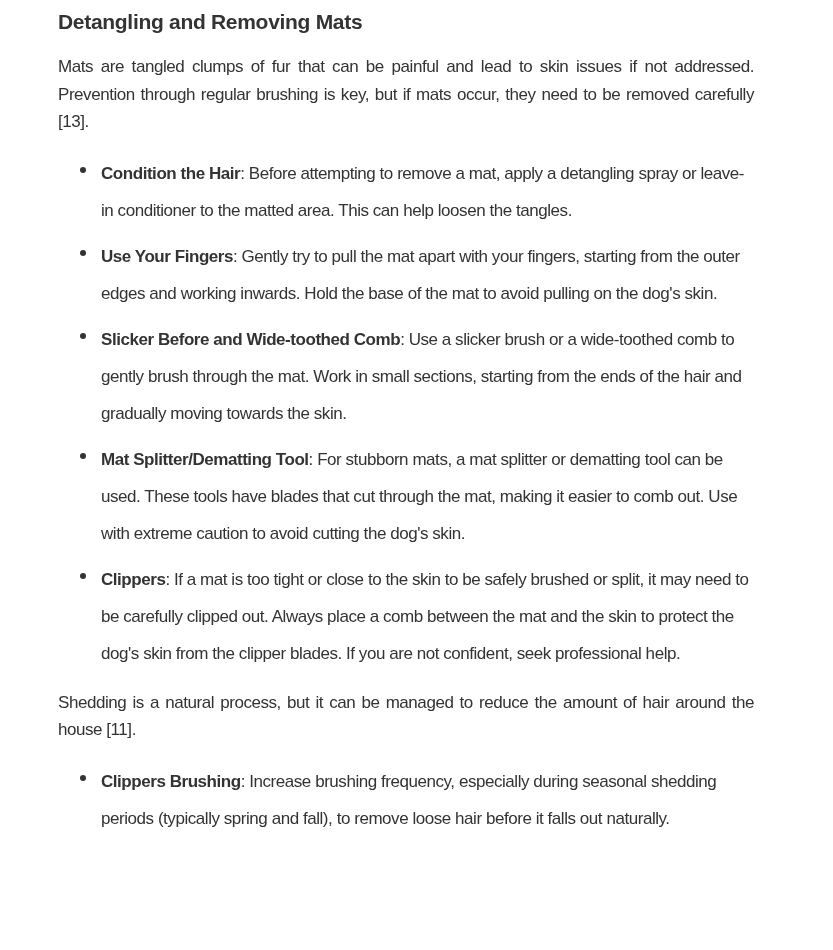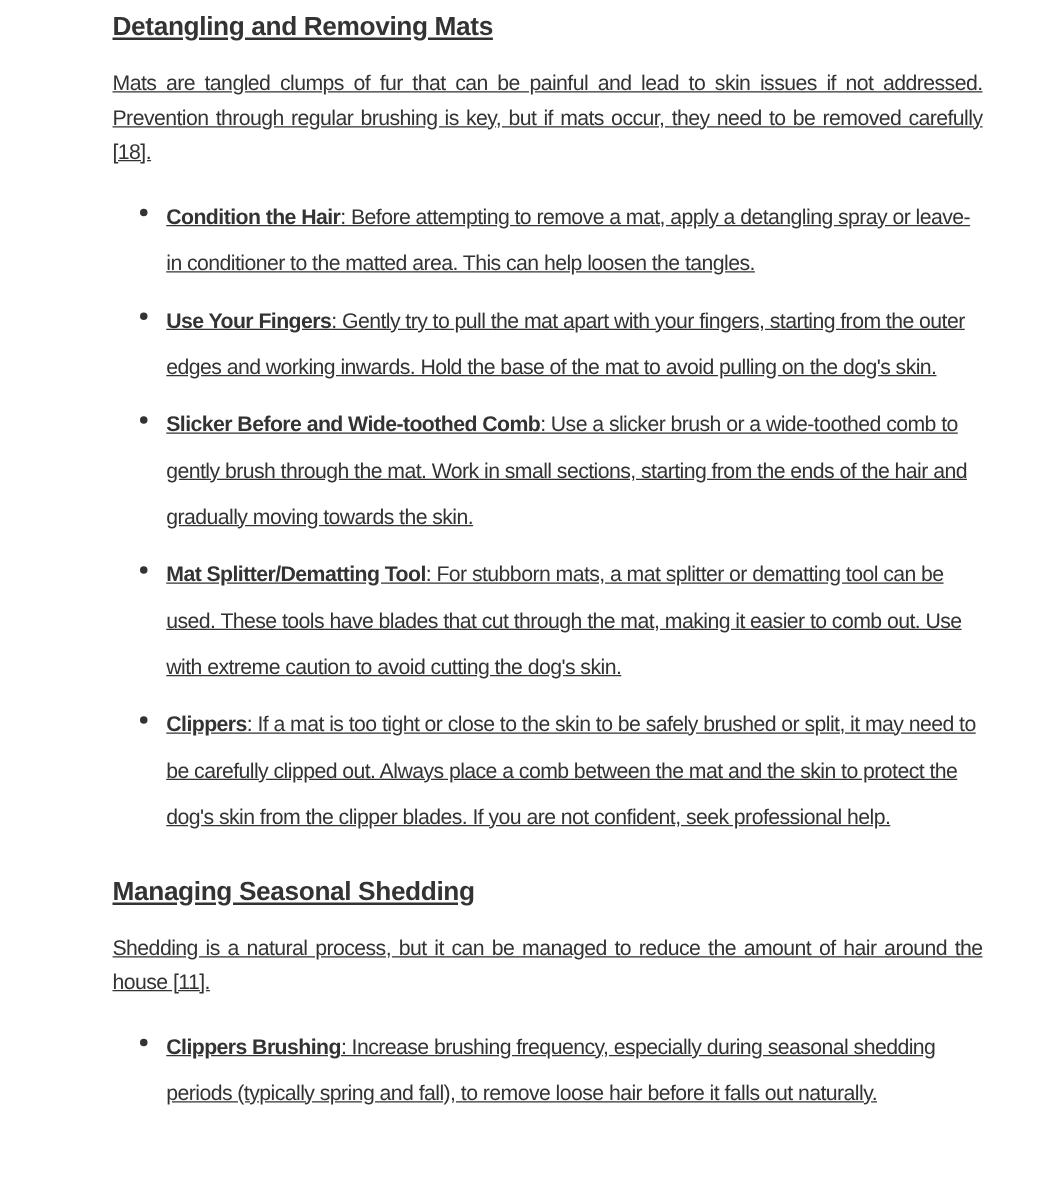--- a/index.html
+++ b/index.html
@@ -9,24 +9,23 @@
     }
     body {
       width: 833px;
       height: 950px;
       overflow: hidden;
       font-family: "Liberation Sans", sans-serif;
       color: #333333;
     }
     .content {
       position: absolute;
-      left: 90px;
+      left: 58px;
       top: 0;
       width: 696px;
-      text-decoration: underline;
     }
     h2 {
       font-size: 21px;
       font-weight: bold;
       margin: 0;
       line-height: 28px;
       letter-spacing: -0.3px;
       color: #333333;
     }
     h2.first { padding-top: 8px; }
@@ -61,21 +60,21 @@
       background: #333333;
     }
     .term { font-weight: bold; }
   </style>
 </head>
 <body>
 
 <div class="content">
 
   <h2 class="first">Detangling and Removing Mats</h2>
-  <p>Mats are tangled clumps of fur that can be painful and lead to skin issues if not addressed. Prevention through regular brushing is key, but if mats occur, they need to be removed carefully [18].</p>
+  <p>Mats are tangled clumps of fur that can be painful and lead to skin issues if not addressed. Prevention through regular brushing is key, but if mats occur, they need to be removed carefully [13].</p>
   <ul>
     <li>
       <span class="bullet"></span>
       <span class="term">Condition the Hair</span><span>: Before attempting to remove a mat, apply a detangling spray or leave-in conditioner to the matted area. This can help loosen the tangles.</span>
     </li>
     <li>
       <span class="bullet"></span>
       <span class="term">Use Your Fingers</span><span>: Gently try to pull the mat apart with your fingers, starting from the outer edges and working inwards. Hold the base of the mat to avoid pulling on the dog's skin.</span>
     </li>
     <li>
@@ -85,21 +84,20 @@
     <li>
       <span class="bullet"></span>
       <span class="term">Mat Splitter/Dematting Tool</span><span>: For stubborn mats, a mat splitter or dematting tool can be used. These tools have blades that cut through the mat, making it easier to comb out. Use with extreme caution to avoid cutting the dog's skin.</span>
     </li>
     <li>
       <span class="bullet"></span>
       <span class="term">Clippers</span><span>: If a mat is too tight or close to the skin to be safely brushed or split, it may need to be carefully clipped out. Always place a comb between the mat and the skin to protect the dog's skin from the clipper blades. If you are not confident, seek professional help.</span>
     </li>
   </ul>
 
-  <h2 class="second">Managing Seasonal Shedding</h2>
   <p>Shedding is a natural process, but it can be managed to reduce the amount of hair around the house [11].</p>
   <ul>
     <li>
       <span class="bullet"></span>
       <span class="term">Clippers Brushing</span><span>: Increase brushing frequency, especially during seasonal shedding periods (typically spring and fall), to remove loose hair before it falls out naturally.</span>
     </li>
   </ul>
 
 </div>
 

